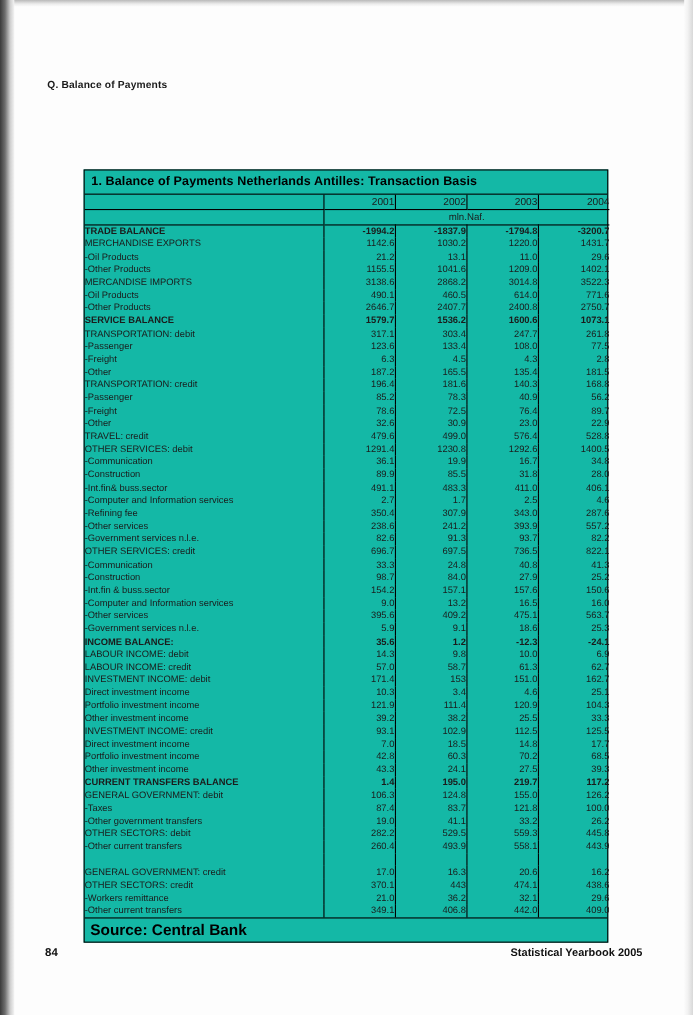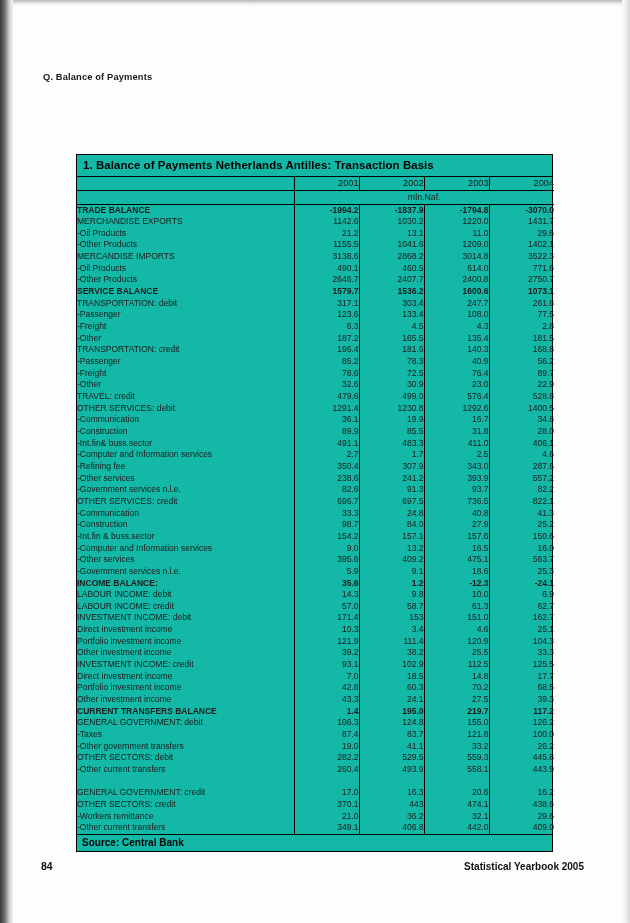--- a/index.html
+++ b/index.html
@@ -118,21 +118,21 @@
   }
   tr.unit td.label { border-bottom: 1.5px solid #000; border-left: none; }
   tr.unit td.unitcell { border-left: 1.2px solid #000; }
 
   tr.bold td { font-weight: bold; }
   tr.blank td { height: 11.66px; }
 
   #source-row {
     border-top: 1.5px solid #000;
     padding: 2px 0 3px 5px;
-    font-size: 10px;
+    font-size: 14px;
     font-weight: bold;
     color: #000;
   }
 
   #page-number {
     position: absolute;
     left: 41px;
     top: 861px;
     font-size: 10.4px;
     font-weight: bold;
@@ -180,21 +180,21 @@
           </tr>
           <tr class="unit">
             <td class="label"></td>
             <td class="unitcell" colspan="4">mln.Naf.</td>
           </tr>
           <tr class="bold ">
             <td class="label">TRADE BALANCE</td>
             <td class="val">-1994.2</td>
             <td class="val">-1837.9</td>
             <td class="val">-1794.8</td>
-            <td class="val">-3070.0</td>
+            <td class="val">-3200.7</td>
           </tr>
           <tr class="">
             <td class="label">MERCHANDISE EXPORTS</td>
             <td class="val">1142.6</td>
             <td class="val">1030.2</td>
             <td class="val">1220.0</td>
             <td class="val">1431.7</td>
           </tr>
           <tr class="">
             <td class="label">-Oil Products</td>

